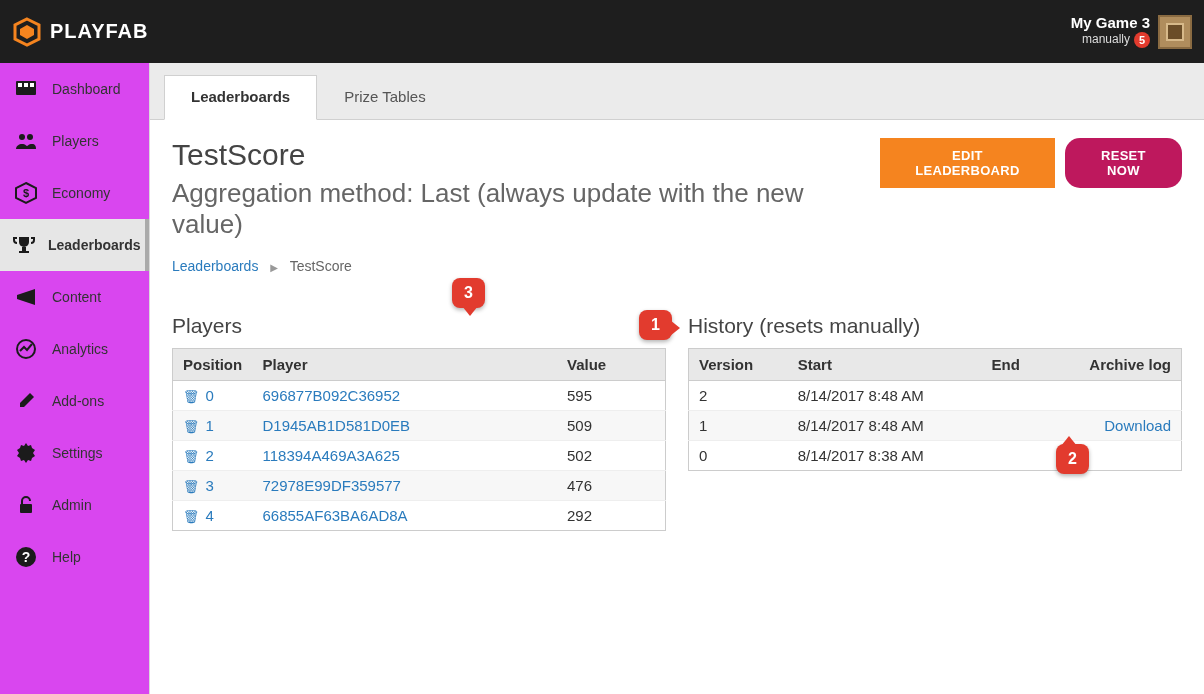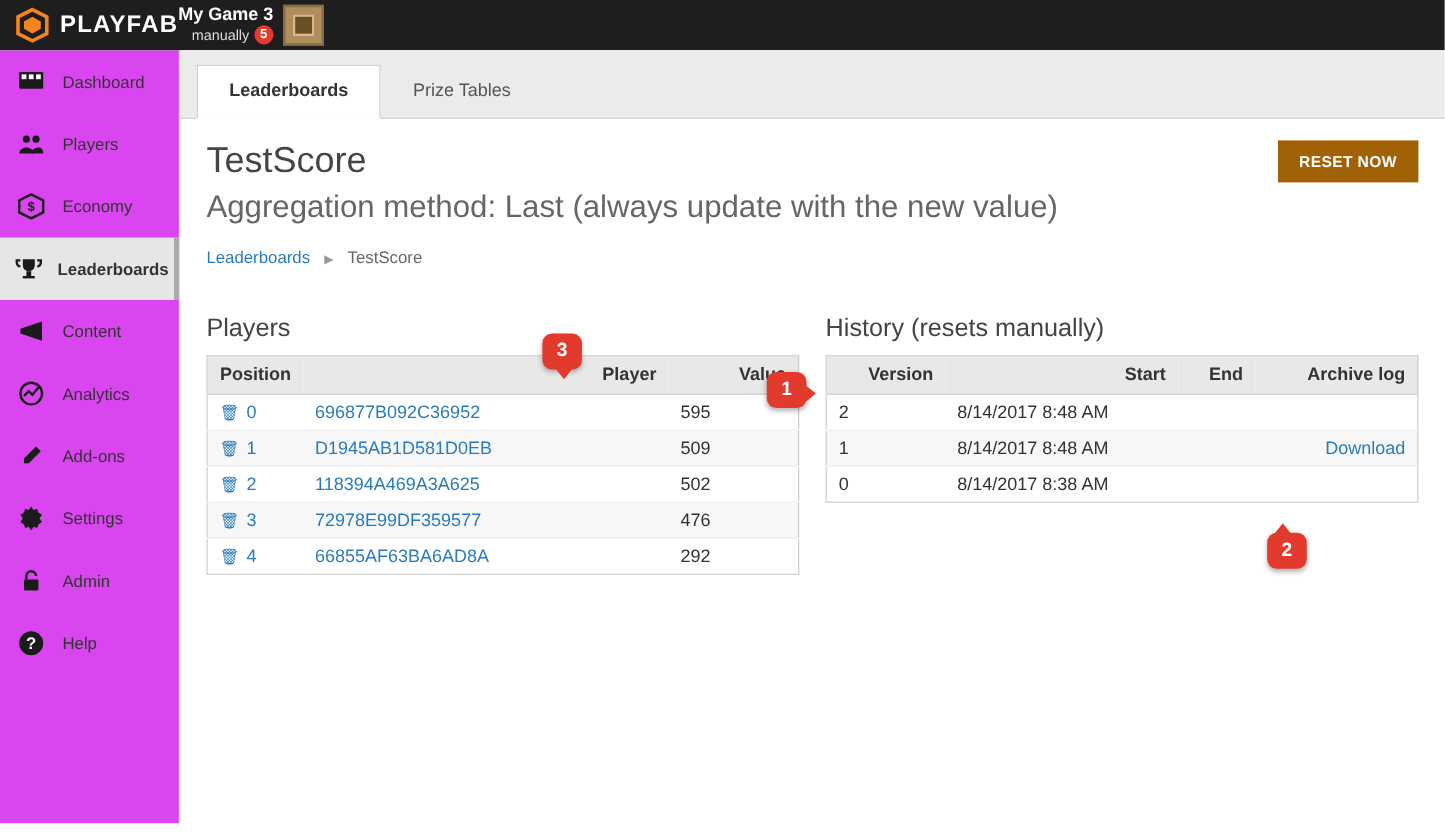--- a/index.html
+++ b/index.html
@@ -9,23 +9,24 @@
     color: #333;
     background: #fff;
     width: 1204px;
     height: 694px;
     overflow: hidden;
     position: relative;
   }
   
   .topbar {
     background: #1e1e1e;
-    height: 42px;
+    height: 63px;
     display: flex;
     align-items: center;
+    justify-content: space-between;
     padding: 0 12px;
     color: #fff;
   }
   .brand {
     display: flex;
     align-items: center;
     gap: 8px;
     font-weight: 700;
     font-size: 20px;
     letter-spacing: 1px;
@@ -144,21 +145,21 @@
   .btn {
     padding: 10px 18px;
     font-weight: 700;
     font-size: 13px;
     letter-spacing: .3px;
     color: #fff;
     border: none;
     cursor: pointer;
   }
   .btn-orange { background: #f5841f; }
-  .btn-gray { background: #a16207; }
+  .btn-gray { background: #be185d; border-radius: 15px; }
 
   .breadcrumb {
     margin-top: 18px;
     font-size: 14px;
     color: #666;
   }
   .breadcrumb a { color: #2a7bbd; text-decoration: none; }
   .breadcrumb .sep { margin: 0 8px; color:#999; font-size:10px;}
 
   .panels {
@@ -175,21 +176,21 @@
     margin-bottom: 10px;
   }
   table {
     width: 100%;
     border-collapse: collapse;
     border: 1px solid #ccc;
     font-size: 15px;
   }
   thead th {
     background: #e8e8e8;
-    text-align: right;
+    text-align: left;
     padding: 7px 10px;
     font-weight: 600;
     border-bottom: 1px solid #ccc;
   }
   tbody td {
     padding: 6px 10px;
     border-bottom: 1px solid #eee;
   }
   tbody tr:nth-child(even) td { background: #f7f7f7; }
   tbody tr:last-child td { border-bottom: none; }
@@ -372,20 +373,21 @@
       </div>
     </div>
 
     <div class="page">
       <div class="page-head">
         <div>
           <div class="title">TestScore</div>
           <div class="subtitle">Aggregation method: Last (always update with the new value)</div>
         </div>
         <div class="btns">
+          <button class="btn btn-orange">EDIT LEADERBOARD</button>
           <button class="btn btn-gray">RESET NOW</button>
         </div>
       </div>
 
       <div class="breadcrumb">
         <a>Leaderboards</a>
         <span class="sep">▶</span>
         <span>TestScore</span>
       </div>
 

